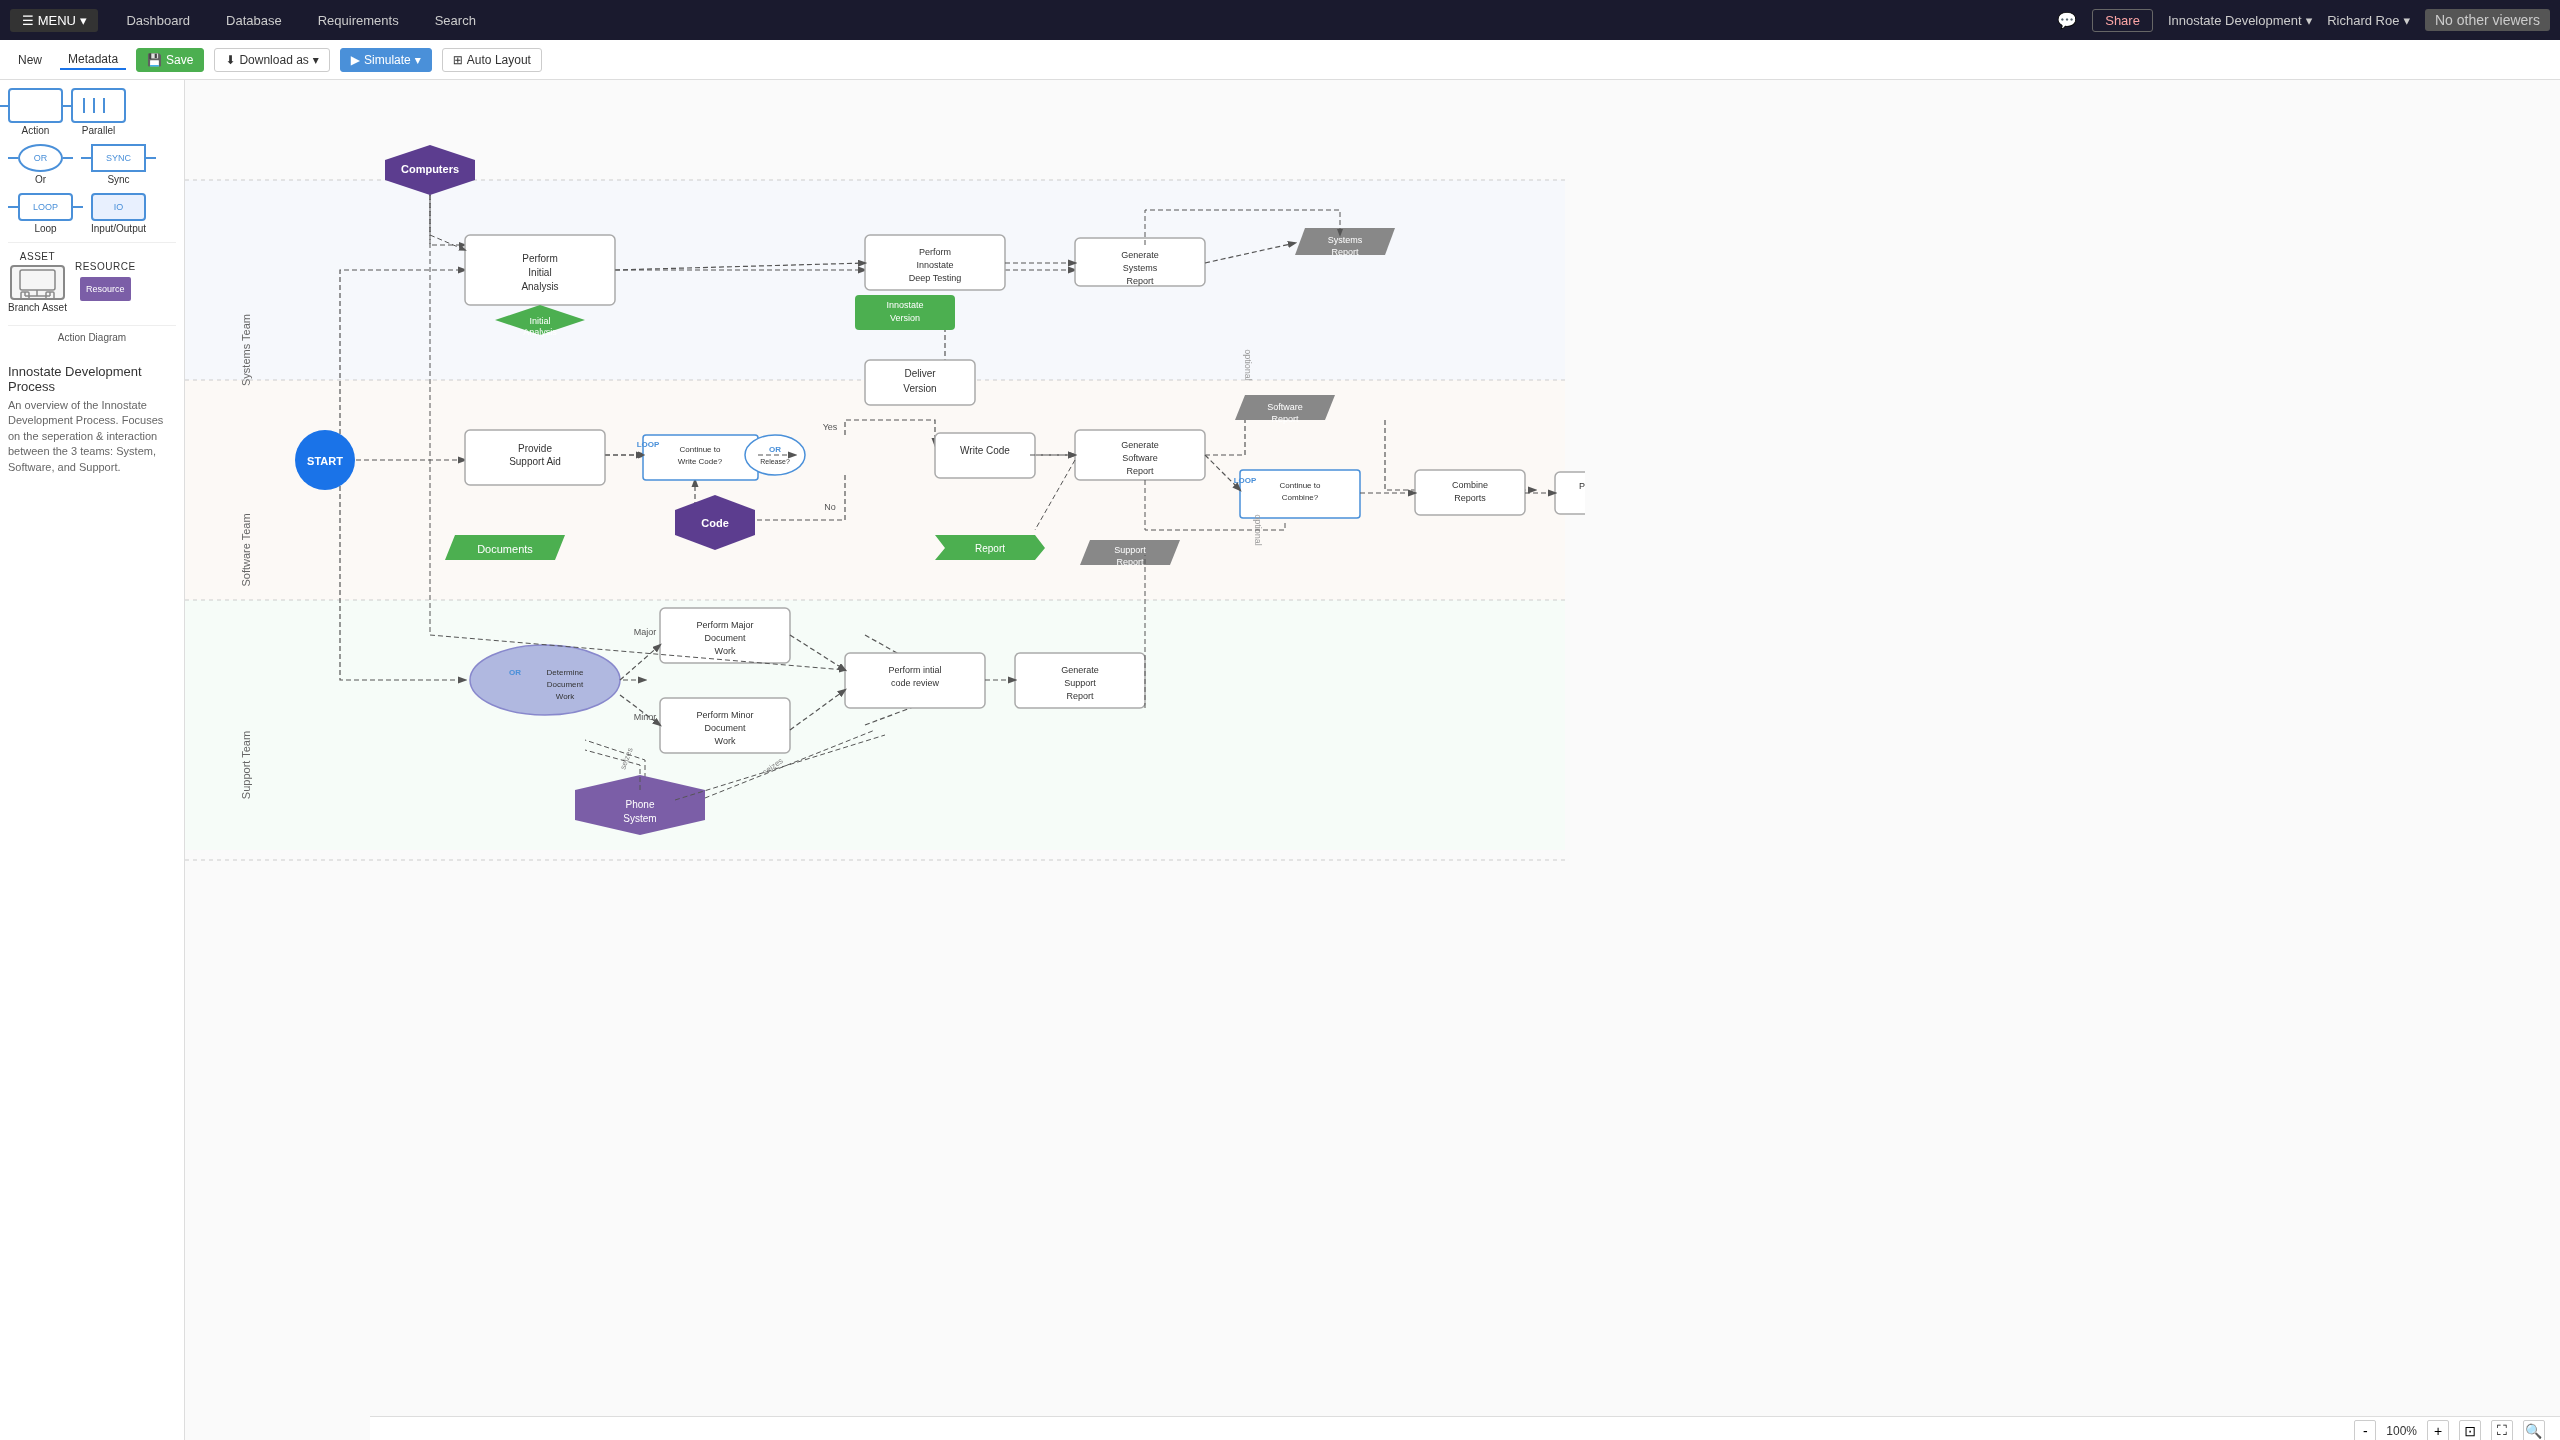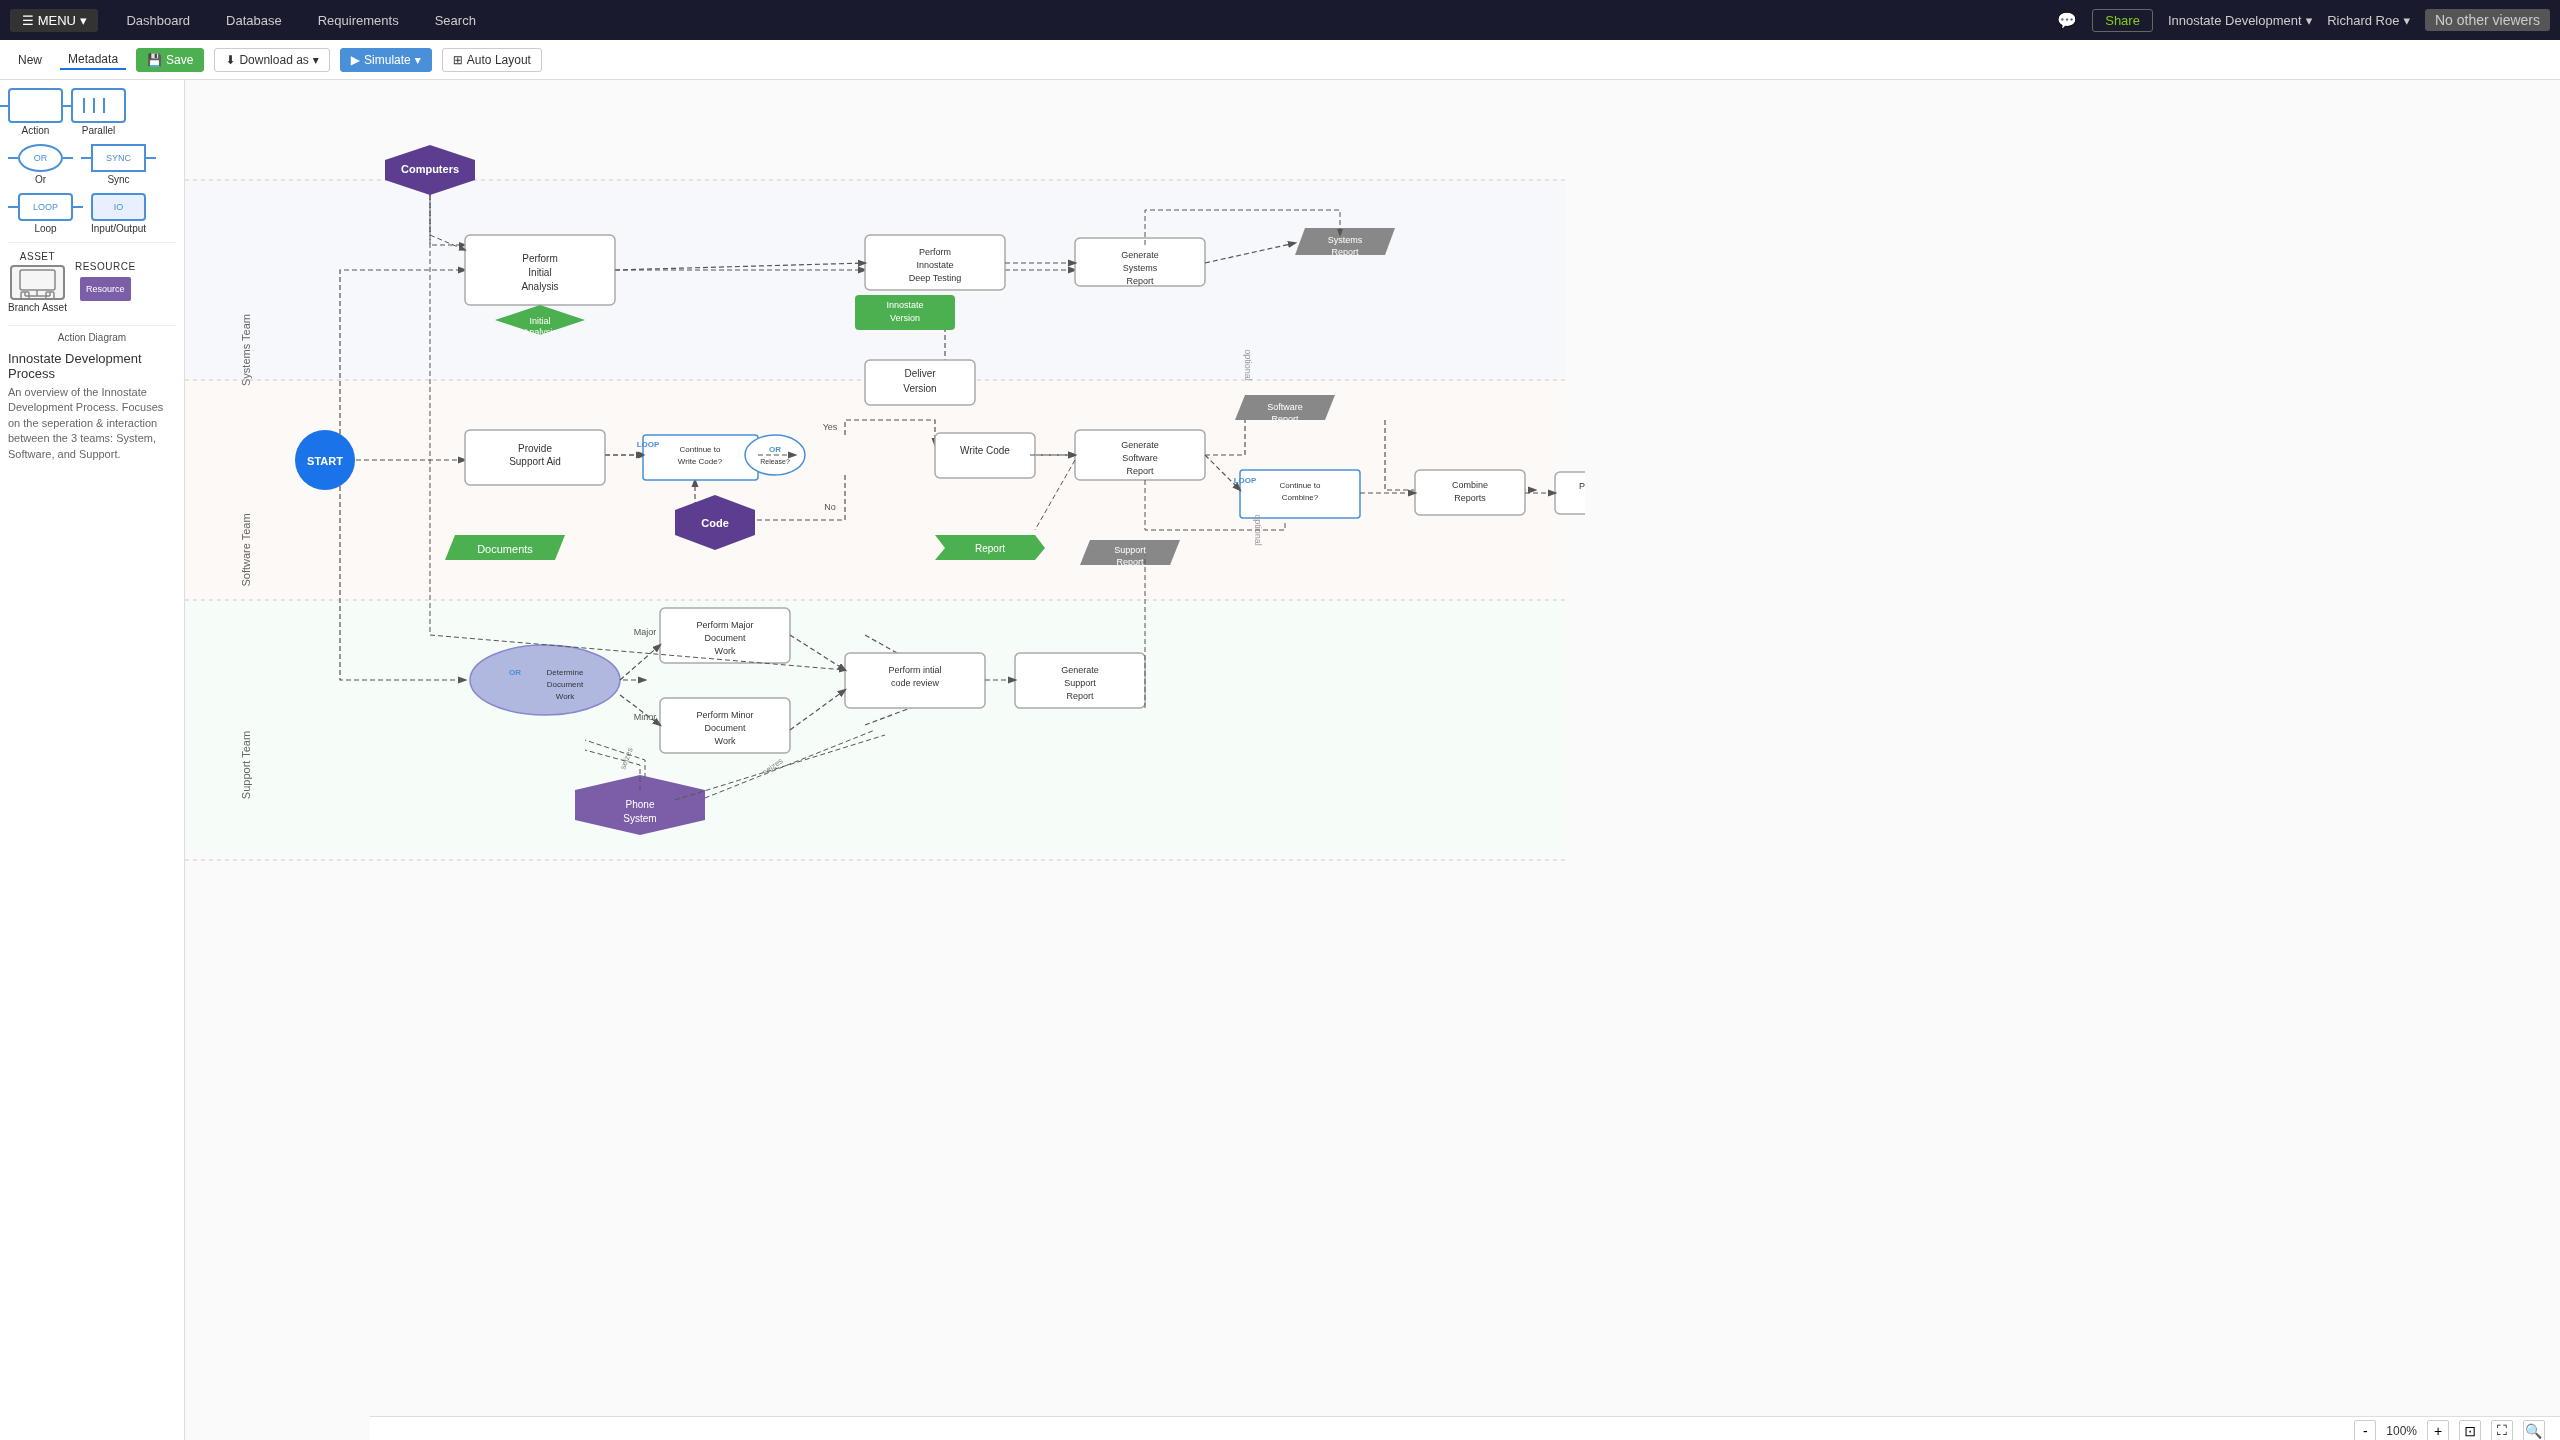--- a/index.html
+++ b/index.html
@@ -18,21 +18,21 @@
       display: flex; align-items: center; gap: 4px; border-radius: 3px;
     }
     .top-nav .nav-item {
       color: #ccc; font-size: 13px; cursor: pointer; padding: 4px 8px;
     }
     .top-nav .right-side {
       margin-left: auto; display: flex; align-items: center; gap: 15px;
     }
     .top-nav .chat-icon { color: #ccc; cursor: pointer; font-size: 16px; }
     .top-nav .share-btn {
-      background: none; border: 1px solid #666; color: #84cc16;
+      background: none; border: 1px solid #666; color: #fca5a5;
       padding: 3px 12px; cursor: pointer; border-radius: 3px; font-size: 13px;
     }
     .top-nav .dropdown-btn {
       background: none; border: none; color: #ccc;
       font-size: 13px; cursor: pointer; display: flex; align-items: center; gap: 4px;
     }
     .no-viewers {
       background: #555; color: #ccc; padding: 3px 10px;
       border-radius: 3px; font-size: 14px;
     }
@@ -123,21 +123,21 @@
       border-radius: 4px; display: flex; align-items: center; justify-content: center;
       font-size: 9px; color: #fff; background: #7b5ea7;
     }
     .section-label {
       font-size: 9px; color: #999; text-transform: uppercase;
       letter-spacing: 0.5px; margin-bottom: 3px; display: flex; align-items: center;
       gap: 4px;
     }
     .divider-line { border: none; border-top: 1px solid #eee; margin: 6px 0; }
 
-    .diagram-label { font-size: 10px; color: #555; text-align: center; margin-bottom: 8px; }
+    .diagram-label { font-size: 10px; color: #555; text-align: center; margin-bottom: 21px; }
     .project-title { font-size: 13px; font-weight: normal; color: #333; margin-bottom: 4px; }
     .project-desc { font-size: 11px; color: #666; line-height: 1.4; }
 
     
     .canvas-area {
       flex: 1; background: #fafafa; position: relative; overflow: hidden;
     }
     .canvas-scroll {
       width: 100%; height: 100%; overflow: auto; position: relative;
     }

